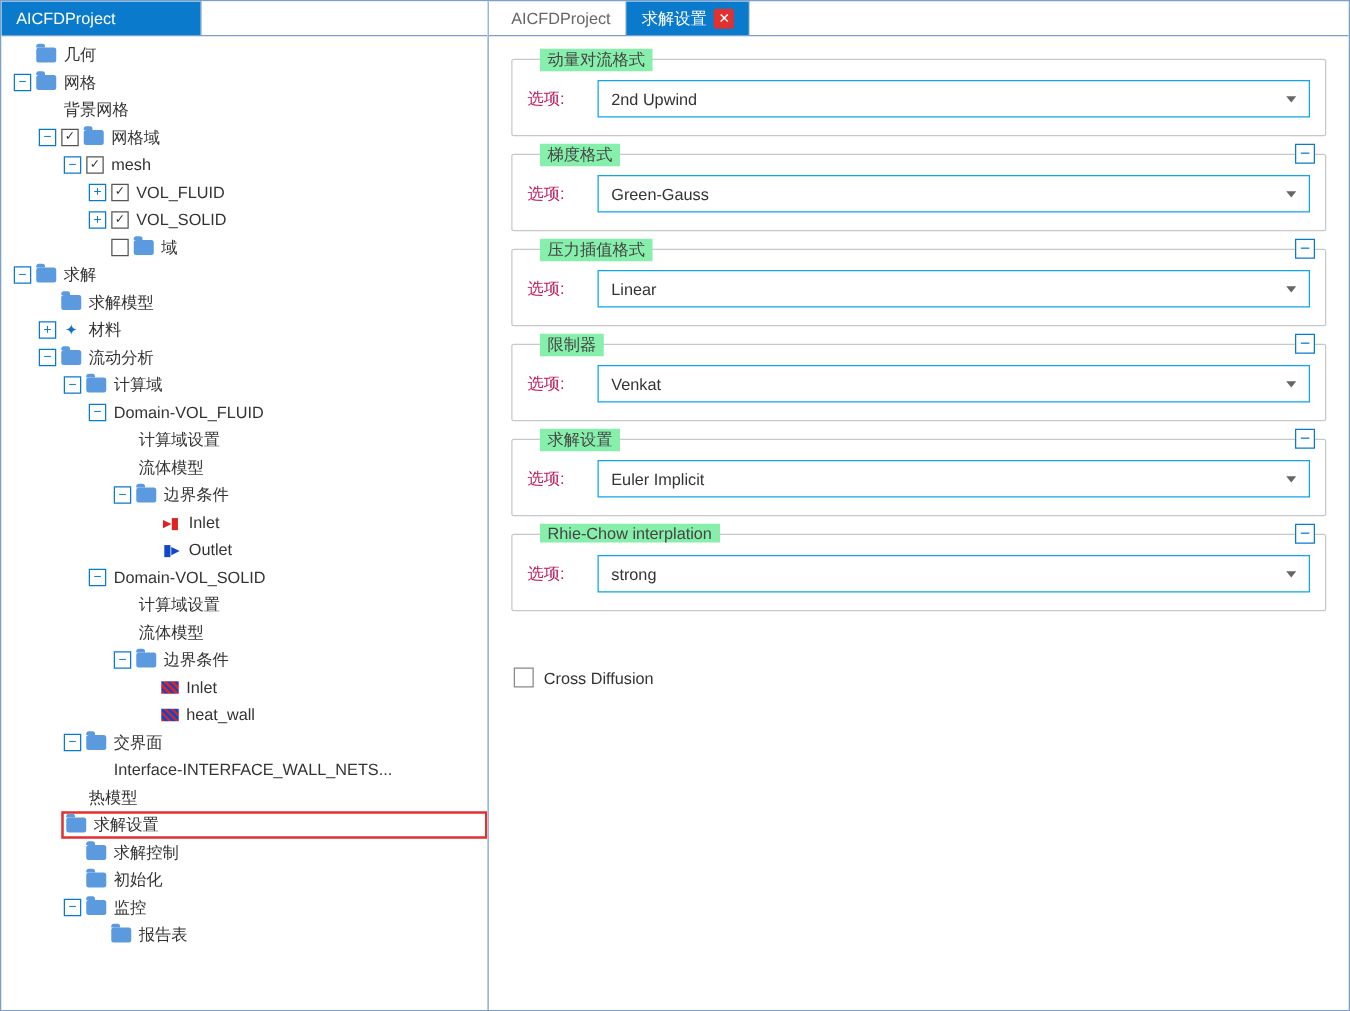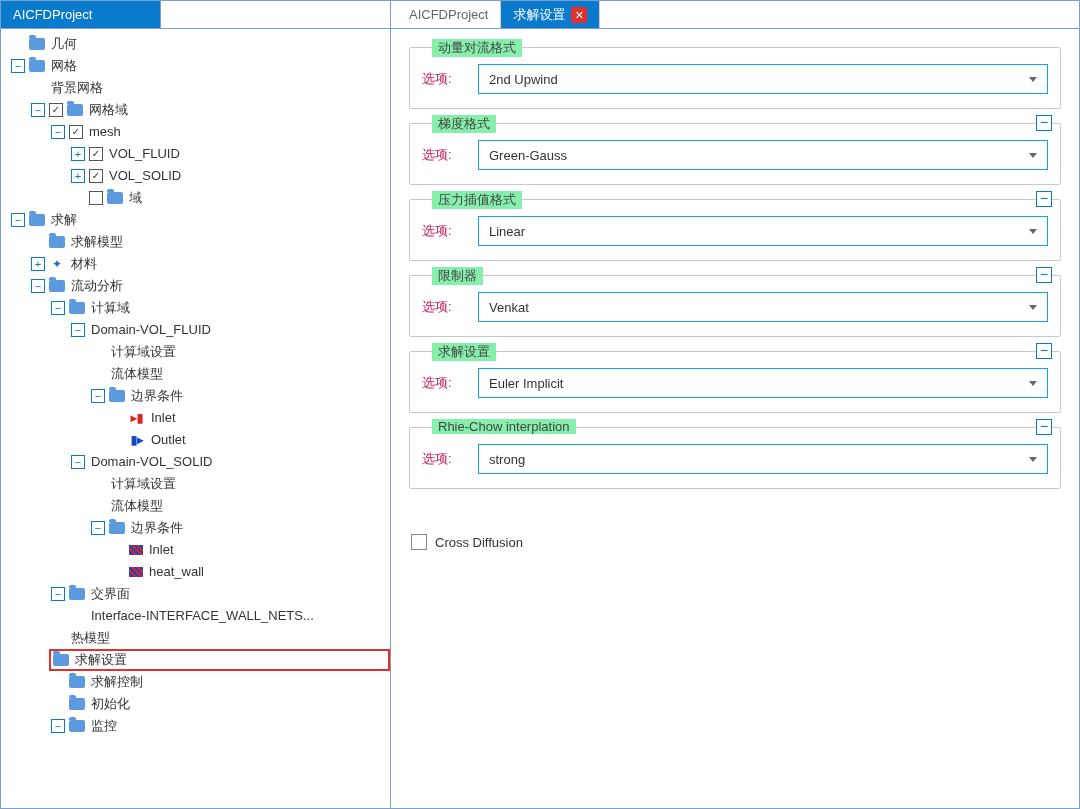--- a/index.html
+++ b/index.html
@@ -463,20 +463,27 @@
                 <span class="lbl">初始化</span>
               </div>
                 </li>
               <li>
                 <div class="node">
                   <span class="toggle">−</span>
                   <span class="folder-icon"></span>
                   <span class="lbl">监控</span>
                 </div>
                 <ul>
+                  <li>
+                      <div class="node">
+                    <span class="toggle empty"></span>
+                    <span class="folder-icon"></span>
+                    <span class="lbl">报告表</span>
+                  </div>
+                    </li>
                 </ul>
               </li>
             </ul>
           </li>
         </ul>
       </li>
     </ul>
   </div>
 </div>
 

